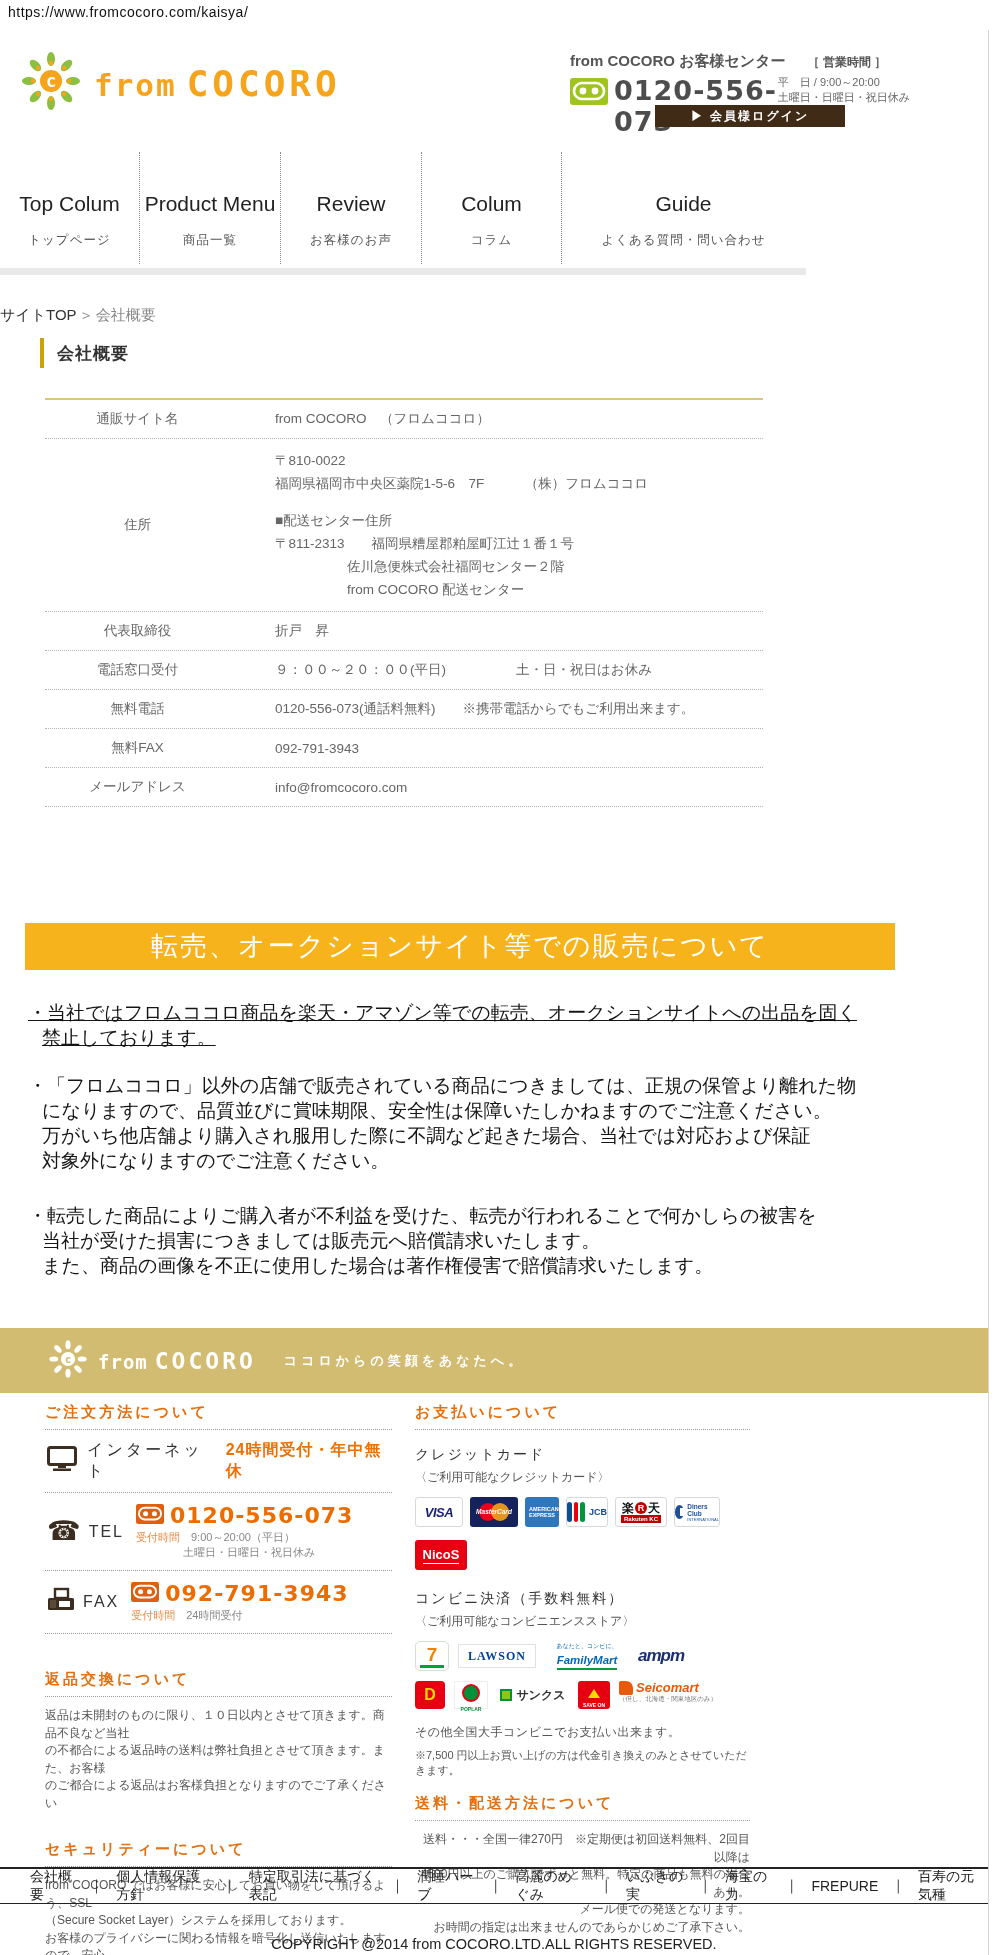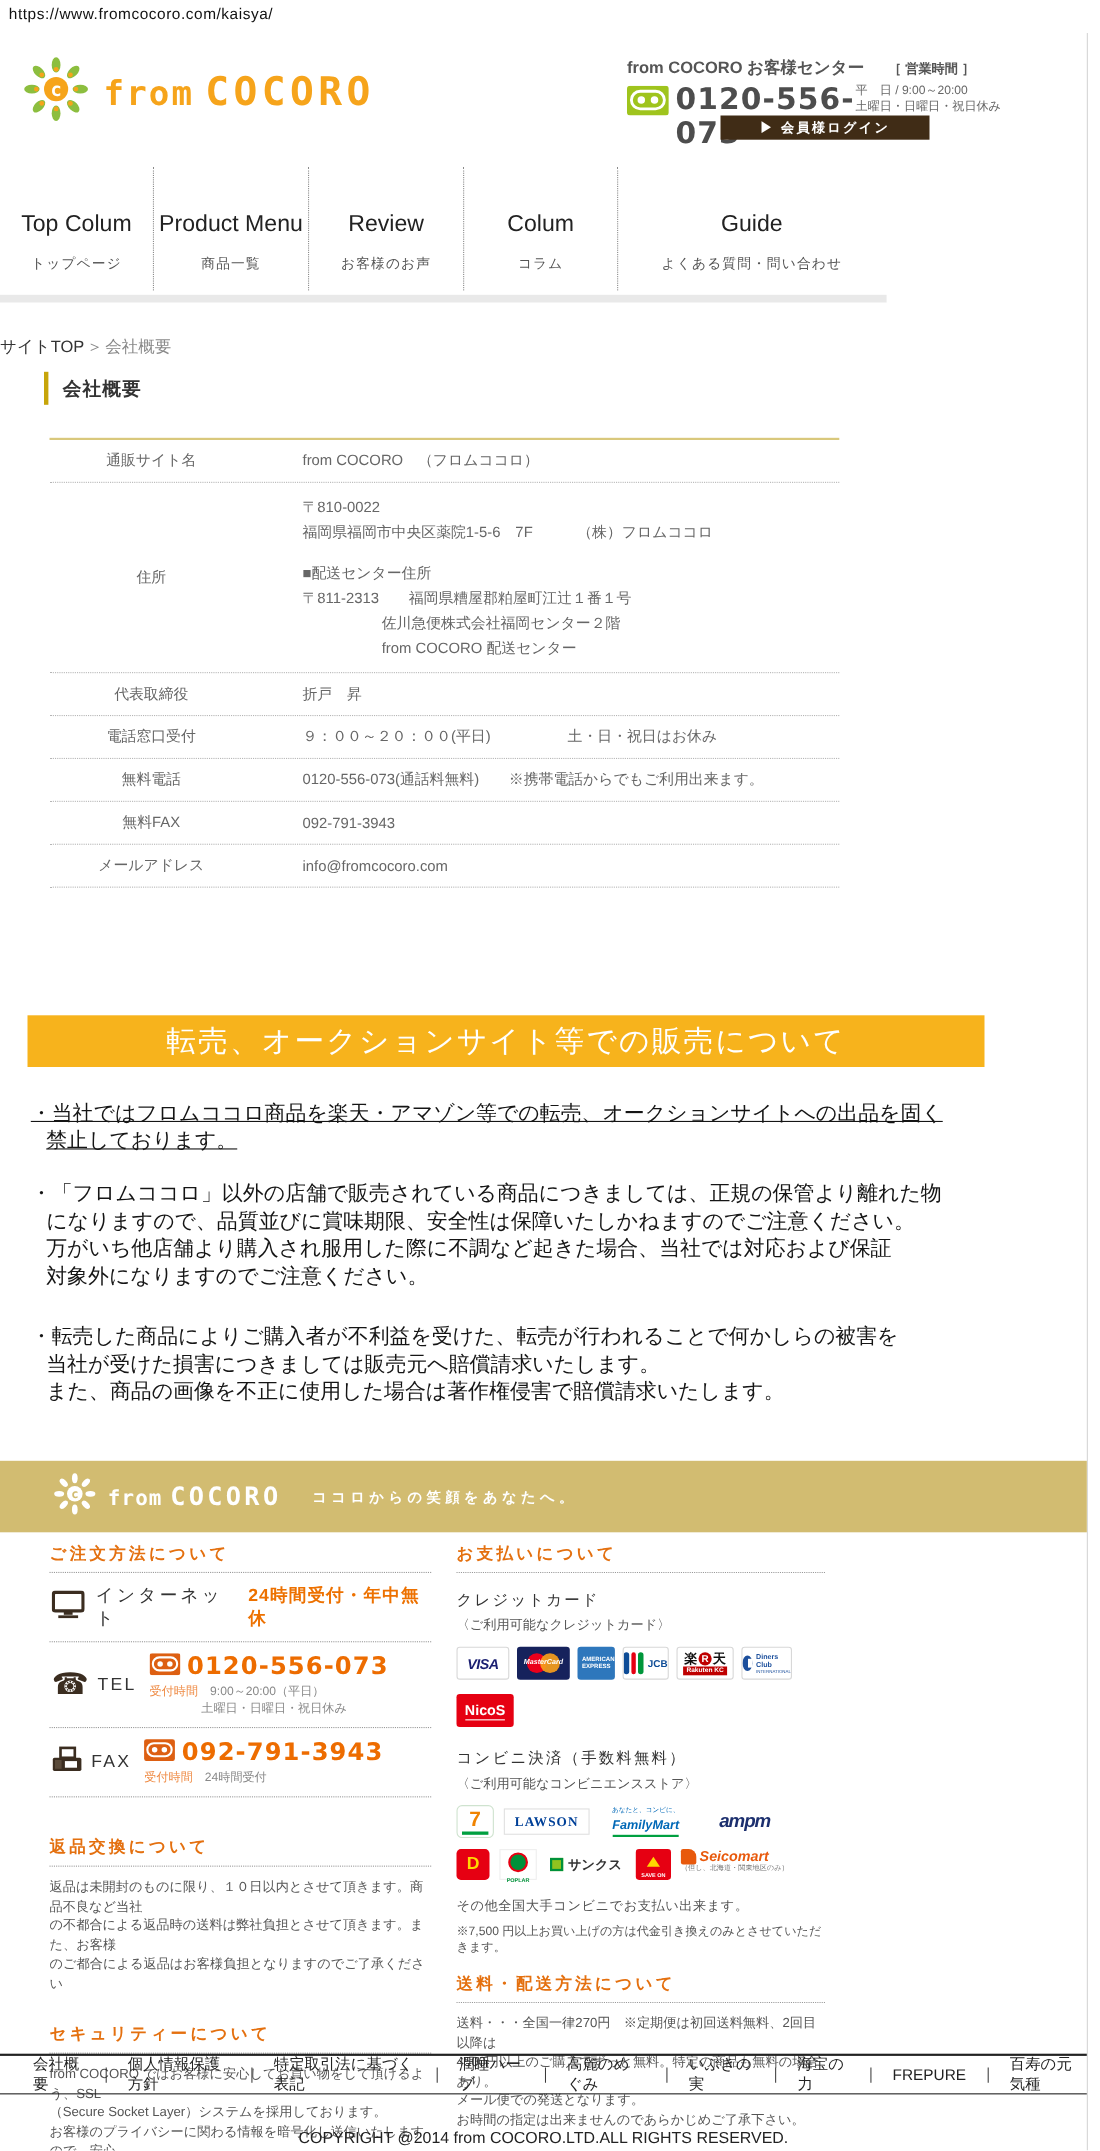--- a/index.html
+++ b/index.html
@@ -122,21 +122,21 @@
   .stores{display:flex;align-items:center;gap:9px;margin-top:11px;}
   .store{box-sizing:border-box;flex:0 0 auto;position:relative;}
   .sev{width:34px;height:30px;background:#fff;border:1px solid #cfe3cf;border-radius:5px;text-align:center;}
   .sev span{font-size:19px;font-weight:bold;color:#f08300;line-height:26px;}
   .sev::after{content:"";position:absolute;left:4px;bottom:2px;right:4px;height:3px;background:#00a040;}
   .law{width:78px;height:24px;background:#fff;border:1px solid #e0e0e0;text-align:center;}
   .law span{font-family:"Liberation Serif",serif;font-size:12px;font-weight:bold;color:#004098;letter-spacing:1px;line-height:22px;}
   .fam{width:84px;height:28px;background:#fff;text-align:center;}
   .fam .fsub{font-size:6px;color:#0068b7;line-height:8px;}
   .fam .fmain{font-size:11.5px;font-weight:bold;font-style:italic;color:#0068b7;border-bottom:2px solid #00a040;line-height:15px;display:inline-block;}
-  .amp{width:62px;height:26px;text-align:right;}
+  .amp{width:62px;height:26px;text-align:left;}
   .amp span{font-size:17px;font-weight:bold;font-style:italic;color:#1c2f6e;letter-spacing:-1px;line-height:26px;}
   .dly{width:30px;height:28px;background:#e60012;border-radius:4px;text-align:center;}
   .dly span{color:#ffd800;font-weight:bold;font-size:16px;line-height:28px;}
   .pop{width:34px;height:28px;background:#fff;border:1px solid #eee;text-align:center;}
   .pop .ring{display:inline-block;width:14px;height:14px;border-radius:50%;border:2px solid #e60012;background:#00913a;margin-top:2px;}
   .pop .ptxt{display:block;font-size:5px;color:#00913a;font-weight:bold;line-height:6px;}
   .snk{width:72px;height:24px;display:flex;align-items:center;justify-content:center;gap:4px;background:#fff;}
   .snk .sq{width:12px;height:12px;background:#8fc31f;border:2px solid #00913a;box-sizing:border-box;}
   .snk span{font-size:12px;font-weight:bold;color:#333;}
   .sav{width:32px;height:28px;background:#e60012;border-radius:3px;text-align:center;padding-top:3px;box-sizing:border-box;}
@@ -144,21 +144,21 @@
   .sav span{display:block;color:#fff;font-size:5px;font-weight:bold;line-height:7px;}
   .sei{width:108px;height:30px;text-align:left;}
   .sei .row{display:flex;align-items:center;gap:3px;}
   .sei .flame{width:14px;height:14px;background:#e8590c;border-radius:2px 7px 2px 2px;}
   .sei .smain{font-size:13px;font-weight:bold;color:#e8590c;font-style:italic;}
   .sei .ssub{font-size:6.5px;color:#777;line-height:8px;}
 
   .conv-note1{font-size:12px;color:#555;margin-top:14px;letter-spacing:.5px;}
   .conv-note2{font-size:11px;color:#555;margin-top:7px;}
   .ship-head{margin-top:16px;}
-  .ship-lines{font-size:12px;color:#555;line-height:17.5px;margin-top:10px;}
+  .ship-lines{font-size:12px;color:#555;line-height:17.5px;margin-top:10px;text-align:right;}
 
   
   .bbar{position:absolute;top:1867px;left:0;width:988px;height:37px;border-top:2px solid #222;border-bottom:1px solid #222;
     display:flex;align-items:center;padding-left:30px;box-sizing:border-box;font-size:14px;color:#222;}
   .bbar .blink{cursor:pointer;}
   .bbar .bsep{margin:0 13px;color:#222;}
   .copyright{position:absolute;top:1936px;left:0;width:988px;text-align:center;font-size:14.5px;color:#222;}
 
   svg text{font-family:"DejaVu Sans Mono",monospace;}
 </style>

